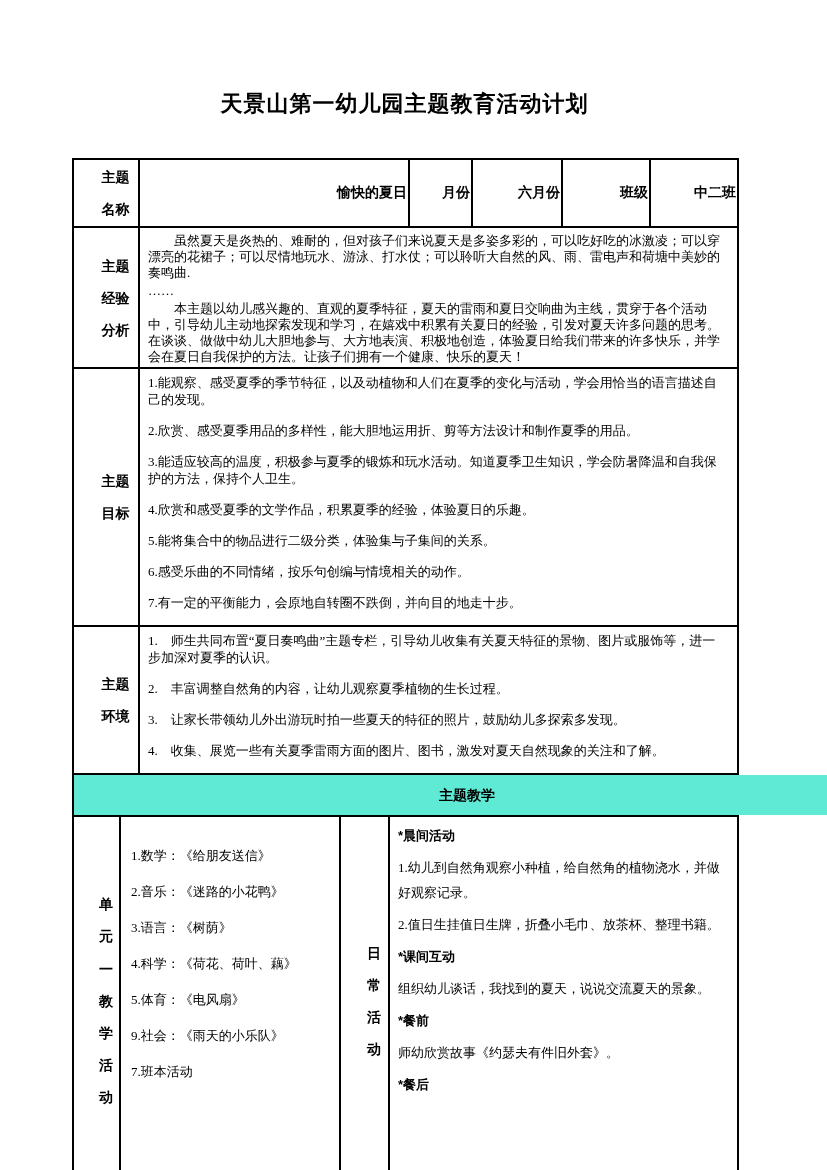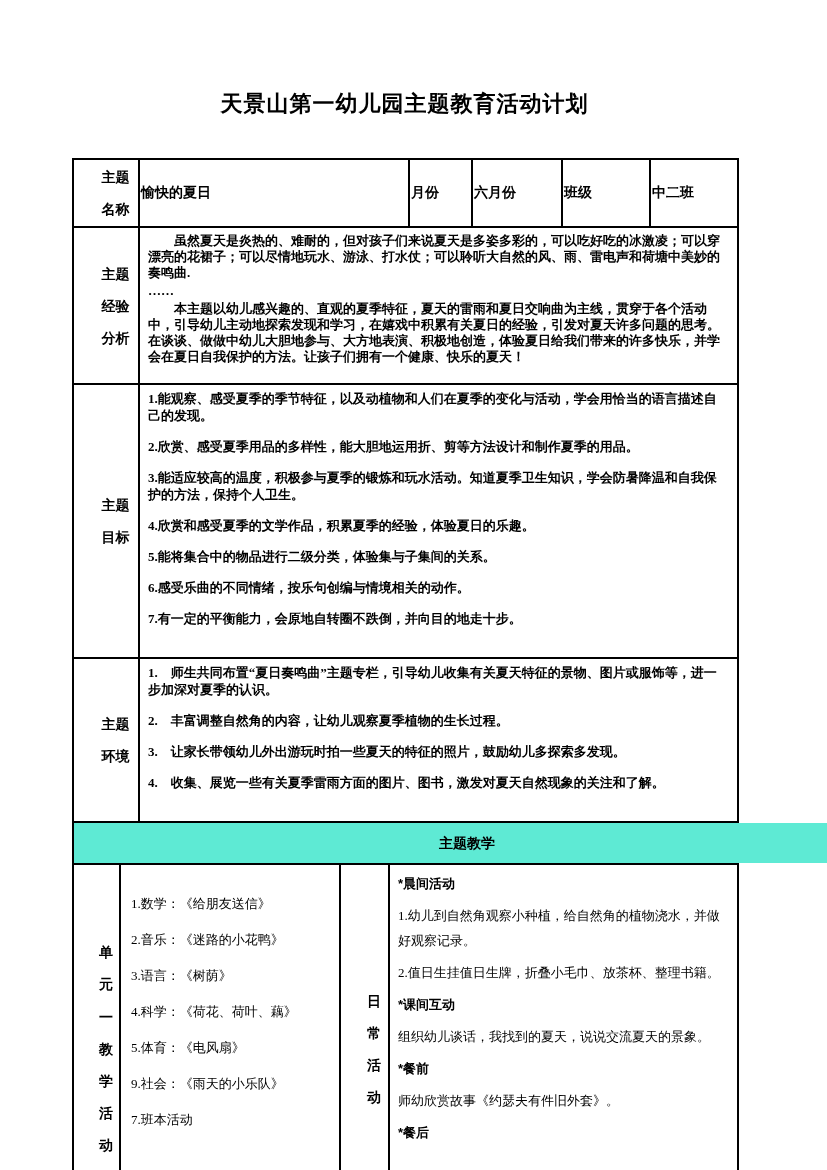--- a/index.html
+++ b/index.html
@@ -46,31 +46,30 @@
     text-align: center;
     vertical-align: middle;
     font-family: "Liberation Sans", sans-serif;
     font-weight: bold;
     font-size: 14px;
     line-height: 2.3;
     white-space: pre-line;
     padding-left: 20px;
   }
   td.val {
-    text-align: left;
+    text-align: right;
     vertical-align: middle;
     font-family: "Liberation Sans", sans-serif;
     font-weight: bold;
     font-size: 14px;
   }
   td.content {
     vertical-align: top;
-    padding: 5px 10px 16px 8px;
+    padding: 5px 10px 0 8px;
     font-size: 13px;
-    font-weight: bold;
   }
   
   tr.row-head td      { height: 62px; }
   tr.row-exp td       { height: 140px; }
   tr.row-goal td      { height: 246px; }
   tr.row-env td       { height: 137px; }
   tr.row-bottom td    { height: 369px; }
 
   .exp-para { margin: 0 0 2px 0; line-height: 16px; }
   .indent { text-indent: 2em; }

